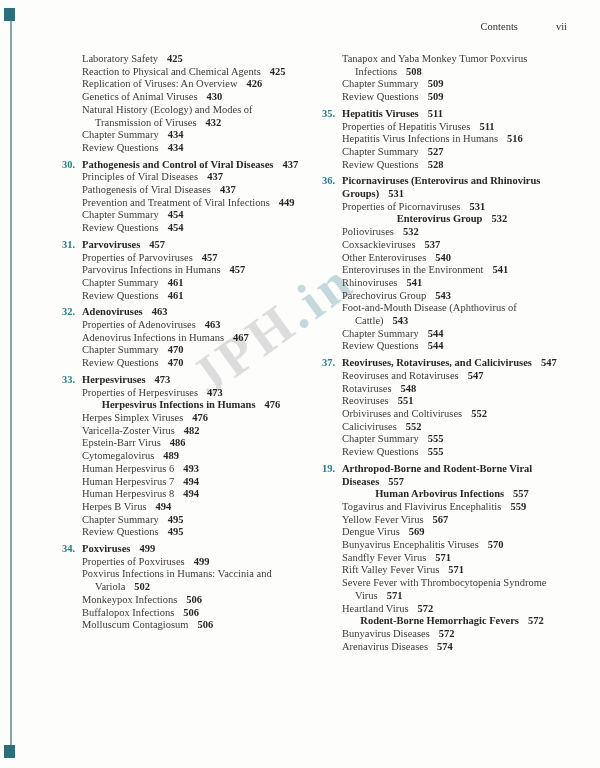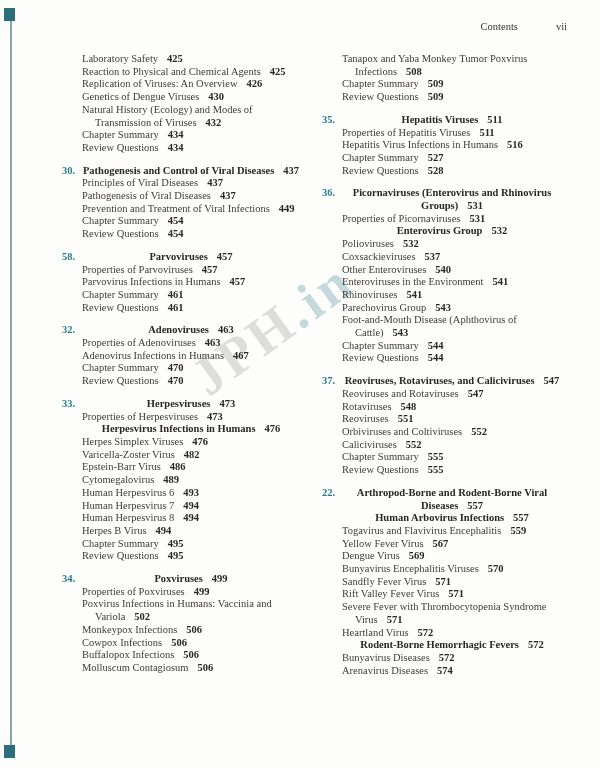--- a/index.html
+++ b/index.html
@@ -44,21 +44,21 @@
   }
   .col { width: 238px; }
   .col + .col { margin-left: 22px; width: 240px; }
 
   .item { position: relative; padding-left: 20px; font-size: 10.5px; line-height: 12.7px; }
   .item .page-num { font-weight: bold; color: var(--ink-dark); margin-left: 9px; }
 
   .entry { padding-left: 33px; text-indent: -13px; }
   .bold-entry { padding-left: 33px; text-indent: -13px; font-weight: bold; color: var(--ink-dark); text-align: center; }
 
-  .chapter { margin-top: 10px; font-weight: bold; color: var(--ink-dark); text-align: center; }
+  .chapter { margin-top: 4px; font-weight: bold; color: var(--ink-dark); }
   .chapter .num {
     position: absolute; left: 0; top: 0;
     color: var(--accent); font-weight: bold;
   }
 </style>
 </head>
 <body>
 
 <div class="page">
   <div class="edge-line"></div>
@@ -72,31 +72,31 @@
 
   <div class="watermark">
     <span class="wm1">JPH</span><span class="wm2">.in</span>
   </div>
 
   <div class="columns">
     <div class="col" id="col-left">
         <div class="item entry"><span class="title">Laboratory Safety</span><span class="page-num">425</span></div>
         <div class="item entry"><span class="title">Reaction to Physical and Chemical Agents</span><span class="page-num">425</span></div>
         <div class="item entry"><span class="title">Replication of Viruses: An Overview</span><span class="page-num">426</span></div>
-        <div class="item entry"><span class="title">Genetics of Dengue Viruses</span><span class="page-num">430</span></div>
+        <div class="item entry"><span class="title">Genetics of Animal Viruses</span><span class="page-num">430</span></div>
         <div class="item entry"><span class="title">Natural History (Ecology) and Modes of Transmission of Viruses</span><span class="page-num">432</span></div>
         <div class="item entry"><span class="title">Chapter Summary</span><span class="page-num">434</span></div>
         <div class="item entry"><span class="title">Review Questions</span><span class="page-num">434</span></div>
         <div class="item chapter"><span class="num">30.</span><span class="title">Pathogenesis and Control of Viral Diseases</span><span class="page-num">437</span></div>
         <div class="item entry"><span class="title">Principles of Viral Diseases</span><span class="page-num">437</span></div>
         <div class="item entry"><span class="title">Pathogenesis of Viral Diseases</span><span class="page-num">437</span></div>
         <div class="item entry"><span class="title">Prevention and Treatment of Viral Infections</span><span class="page-num">449</span></div>
         <div class="item entry"><span class="title">Chapter Summary</span><span class="page-num">454</span></div>
         <div class="item entry"><span class="title">Review Questions</span><span class="page-num">454</span></div>
-        <div class="item chapter"><span class="num">58.</span><span class="title">Parvoviruses</span><span class="page-num">457</span></div>
+        <div class="item chapter"><span class="num">31.</span><span class="title">Parvoviruses</span><span class="page-num">457</span></div>
         <div class="item entry"><span class="title">Properties of Parvoviruses</span><span class="page-num">457</span></div>
         <div class="item entry"><span class="title">Parvovirus Infections in Humans</span><span class="page-num">457</span></div>
         <div class="item entry"><span class="title">Chapter Summary</span><span class="page-num">461</span></div>
         <div class="item entry"><span class="title">Review Questions</span><span class="page-num">461</span></div>
         <div class="item chapter"><span class="num">32.</span><span class="title">Adenoviruses</span><span class="page-num">463</span></div>
         <div class="item entry"><span class="title">Properties of Adenoviruses</span><span class="page-num">463</span></div>
         <div class="item entry"><span class="title">Adenovirus Infections in Humans</span><span class="page-num">467</span></div>
         <div class="item entry"><span class="title">Chapter Summary</span><span class="page-num">470</span></div>
         <div class="item entry"><span class="title">Review Questions</span><span class="page-num">470</span></div>
         <div class="item chapter"><span class="num">33.</span><span class="title">Herpesviruses</span><span class="page-num">473</span></div>
@@ -109,21 +109,20 @@
         <div class="item entry"><span class="title">Human Herpesvirus 6</span><span class="page-num">493</span></div>
         <div class="item entry"><span class="title">Human Herpesvirus 7</span><span class="page-num">494</span></div>
         <div class="item entry"><span class="title">Human Herpesvirus 8</span><span class="page-num">494</span></div>
         <div class="item entry"><span class="title">Herpes B Virus</span><span class="page-num">494</span></div>
         <div class="item entry"><span class="title">Chapter Summary</span><span class="page-num">495</span></div>
         <div class="item entry"><span class="title">Review Questions</span><span class="page-num">495</span></div>
         <div class="item chapter"><span class="num">34.</span><span class="title">Poxviruses</span><span class="page-num">499</span></div>
         <div class="item entry"><span class="title">Properties of Poxviruses</span><span class="page-num">499</span></div>
         <div class="item entry"><span class="title">Poxvirus Infections in Humans: Vaccinia and Variola</span><span class="page-num">502</span></div>
         <div class="item entry"><span class="title">Monkeypox Infections</span><span class="page-num">506</span></div>
-        <div class="item entry"><span class="title">Cowpox Infections</span><span class="page-num">506</span></div>
         <div class="item entry"><span class="title">Buffalopox Infections</span><span class="page-num">506</span></div>
         <div class="item entry"><span class="title">Molluscum Contagiosum</span><span class="page-num">506</span></div>
       </div>
     <div class="col" id="col-right">
         <div class="item entry"><span class="title">Tanapox and Yaba Monkey Tumor Poxvirus Infections</span><span class="page-num">508</span></div>
         <div class="item entry"><span class="title">Chapter Summary</span><span class="page-num">509</span></div>
         <div class="item entry"><span class="title">Review Questions</span><span class="page-num">509</span></div>
         <div class="item chapter"><span class="num">35.</span><span class="title">Hepatitis Viruses</span><span class="page-num">511</span></div>
         <div class="item entry"><span class="title">Properties of Hepatitis Viruses</span><span class="page-num">511</span></div>
         <div class="item entry"><span class="title">Hepatitis Virus Infections in Humans</span><span class="page-num">516</span></div>
@@ -142,21 +141,21 @@
         <div class="item entry"><span class="title">Chapter Summary</span><span class="page-num">544</span></div>
         <div class="item entry"><span class="title">Review Questions</span><span class="page-num">544</span></div>
         <div class="item chapter"><span class="num">37.</span><span class="title">Reoviruses, Rotaviruses, and Caliciviruses</span><span class="page-num">547</span></div>
         <div class="item entry"><span class="title">Reoviruses and Rotaviruses</span><span class="page-num">547</span></div>
         <div class="item entry"><span class="title">Rotaviruses</span><span class="page-num">548</span></div>
         <div class="item entry"><span class="title">Reoviruses</span><span class="page-num">551</span></div>
         <div class="item entry"><span class="title">Orbiviruses and Coltiviruses</span><span class="page-num">552</span></div>
         <div class="item entry"><span class="title">Caliciviruses</span><span class="page-num">552</span></div>
         <div class="item entry"><span class="title">Chapter Summary</span><span class="page-num">555</span></div>
         <div class="item entry"><span class="title">Review Questions</span><span class="page-num">555</span></div>
-        <div class="item chapter"><span class="num">22.</span><span class="title">Arthropod-Borne and Rodent-Borne Viral Diseases</span><span class="page-num">557</span></div>
+        <div class="item chapter"><span class="num">19.</span><span class="title">Arthropod-Borne and Rodent-Borne Viral Diseases</span><span class="page-num">557</span></div>
         <div class="item bold-entry"><span class="title">Human Arbovirus Infections</span><span class="page-num">557</span></div>
         <div class="item entry"><span class="title">Togavirus and Flavivirus Encephalitis</span><span class="page-num">559</span></div>
         <div class="item entry"><span class="title">Yellow Fever Virus</span><span class="page-num">567</span></div>
         <div class="item entry"><span class="title">Dengue Virus</span><span class="page-num">569</span></div>
         <div class="item entry"><span class="title">Bunyavirus Encephalitis Viruses</span><span class="page-num">570</span></div>
         <div class="item entry"><span class="title">Sandfly Fever Virus</span><span class="page-num">571</span></div>
         <div class="item entry"><span class="title">Rift Valley Fever Virus</span><span class="page-num">571</span></div>
         <div class="item entry"><span class="title">Severe Fever with Thrombocytopenia Syndrome Virus</span><span class="page-num">571</span></div>
         <div class="item entry"><span class="title">Heartland Virus</span><span class="page-num">572</span></div>
         <div class="item bold-entry"><span class="title">Rodent-Borne Hemorrhagic Fevers</span><span class="page-num">572</span></div>

